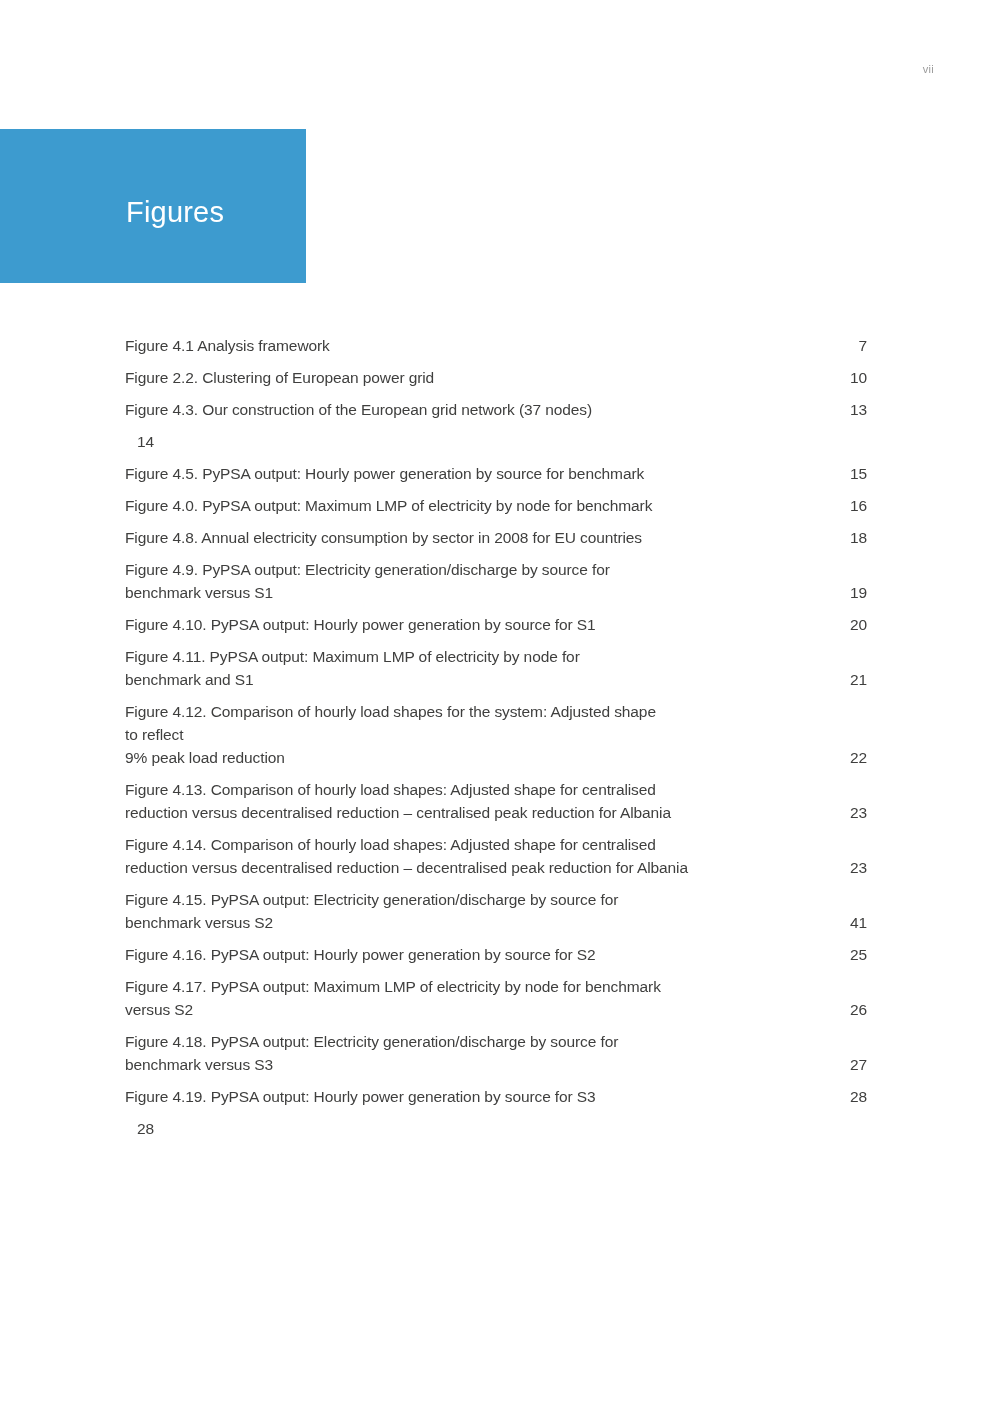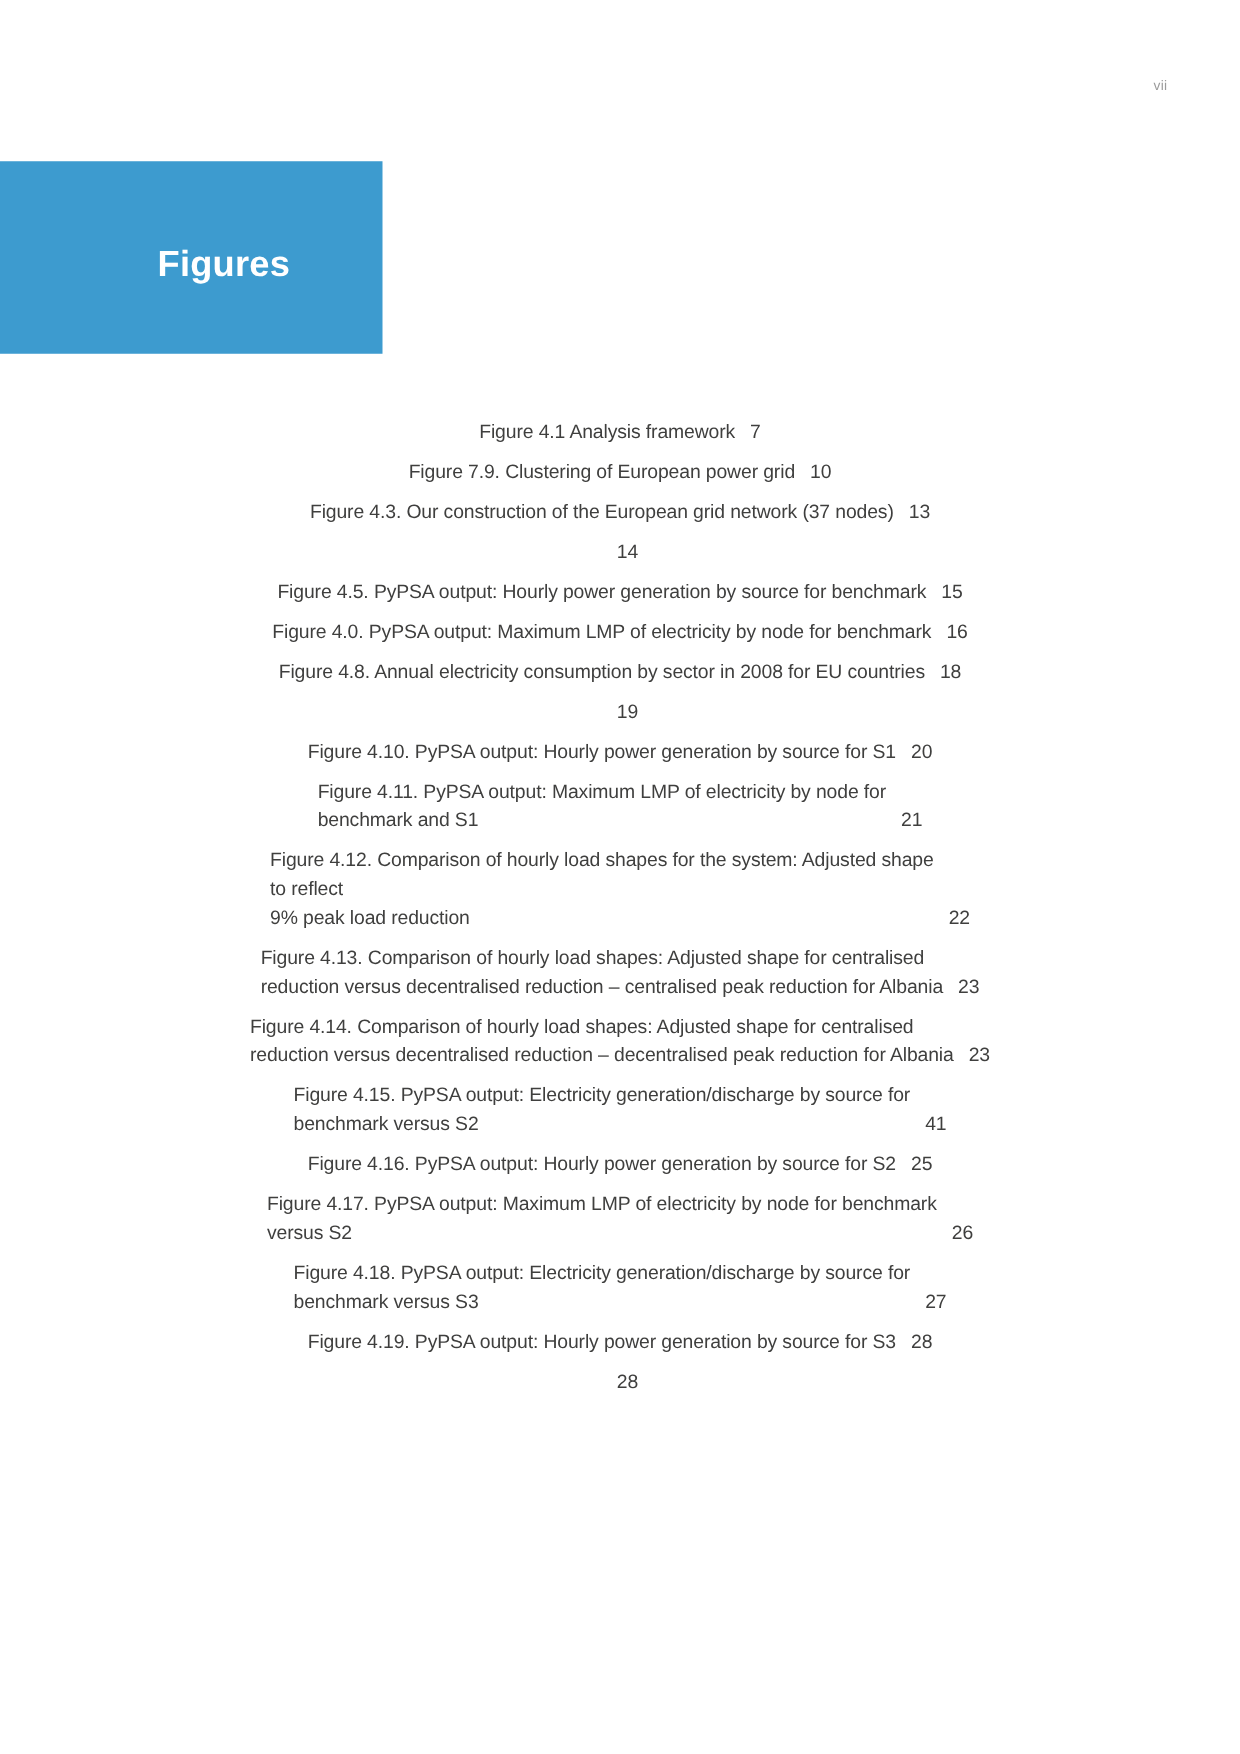--- a/index.html
+++ b/index.html
@@ -31,37 +31,37 @@
     background: #3d9bcf;
     display: flex;
     align-items: center;
     padding-left: 126px;
     padding-top: 12px;
   }
 
   .title-banner h1 {
     color: #ffffff;
     font-size: 29px;
-    font-weight: 700;
+    font-weight: 400;
     letter-spacing: 0.2px;
   }
 
   .figures-list {
     position: absolute;
     left: 125px;
     top: 334px;
     width: 742px;
     color: #3f3f3e;
     font-size: 15.5px;
     letter-spacing: -0.1px;
   }
 
   .entry {
     display: flex;
-    justify-content: center;
+    justify-content: space-between;
     align-items: flex-end;
     margin-bottom: 9px;
     line-height: 23px;
   }
 
   .entry-text {
     max-width: 700px;
   }
 
   .entry-page {
@@ -78,21 +78,21 @@
 <div class="title-banner">
   <h1>Figures</h1>
 </div>
 
 <div class="figures-list">
     <div class="entry">
       <div class="entry-text">Figure 4.1 Analysis framework</div>
       <div class="entry-page">7</div>
     </div>
     <div class="entry">
-      <div class="entry-text">Figure 7.9. Clustering of European power grid</div>
+      <div class="entry-text">Figure 2.2. Clustering of European power grid</div>
       <div class="entry-page">10</div>
     </div>
     <div class="entry">
       <div class="entry-text">Figure 4.3. Our construction of the European grid network (37 nodes)</div>
       <div class="entry-page">13</div>
     </div>
     <div class="entry">
       <div class="entry-page">14</div>
     </div>
     <div class="entry">
@@ -101,20 +101,21 @@
     </div>
     <div class="entry">
       <div class="entry-text">Figure 4.0. PyPSA output: Maximum LMP of electricity by node for benchmark</div>
       <div class="entry-page">16</div>
     </div>
     <div class="entry">
       <div class="entry-text">Figure 4.8. Annual electricity consumption by sector in 2008 for EU countries</div>
       <div class="entry-page">18</div>
     </div>
     <div class="entry">
+      <div class="entry-text">Figure 4.9. PyPSA output: Electricity generation/discharge by source for<br>benchmark versus S1</div>
       <div class="entry-page">19</div>
     </div>
     <div class="entry">
       <div class="entry-text">Figure 4.10. PyPSA output: Hourly power generation by source for S1</div>
       <div class="entry-page">20</div>
     </div>
     <div class="entry">
       <div class="entry-text">Figure 4.11. PyPSA output: Maximum LMP of electricity by node for<br>benchmark and S1</div>
       <div class="entry-page">21</div>
     </div>

